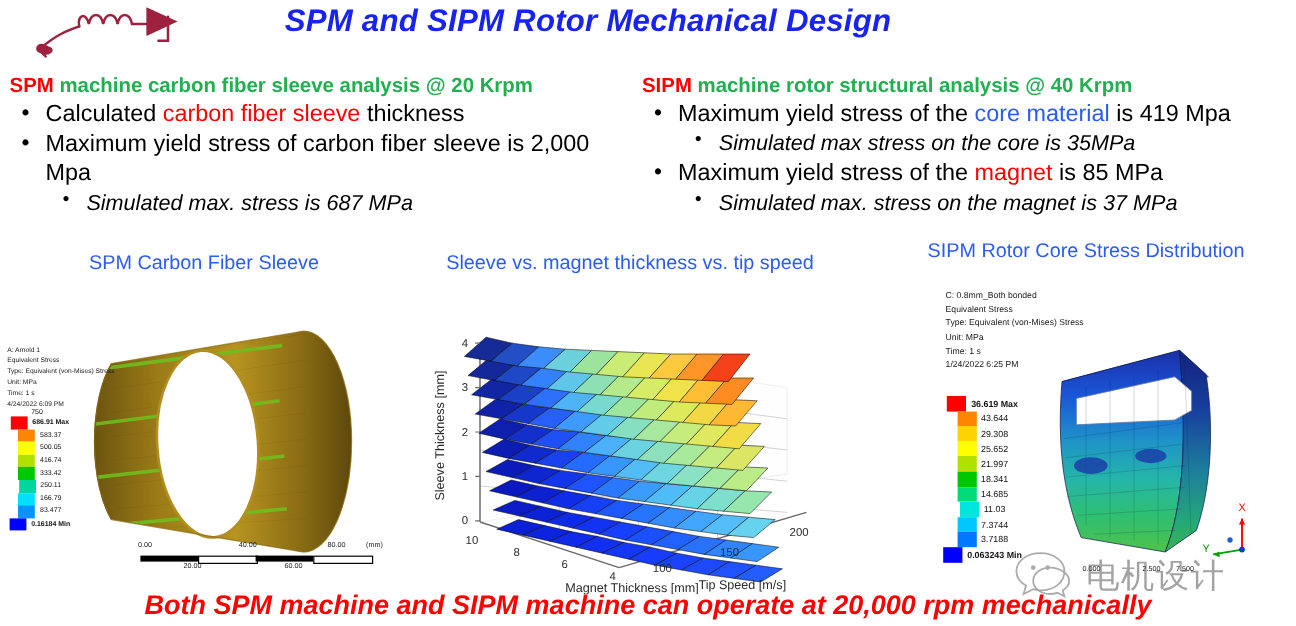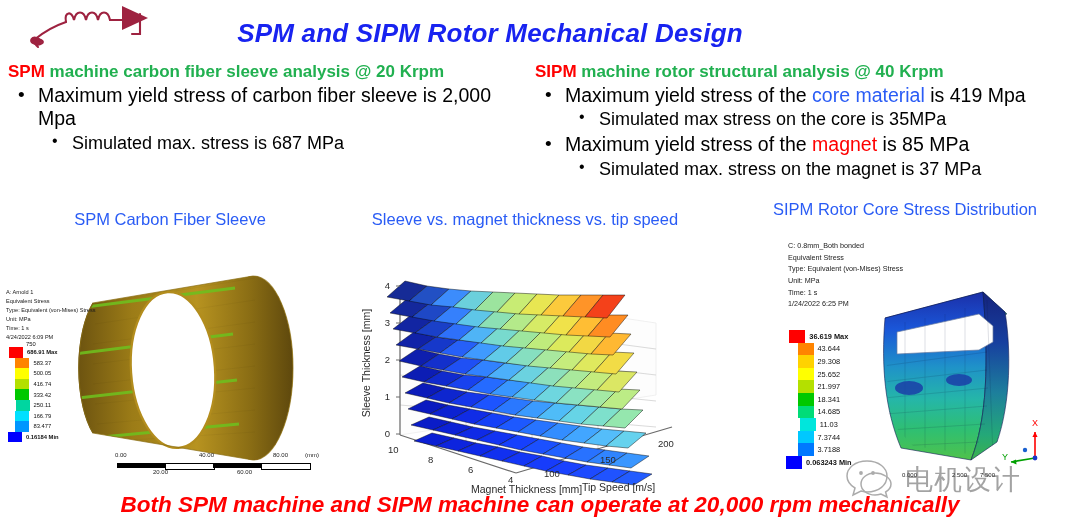--- a/index.html
+++ b/index.html
@@ -9,37 +9,36 @@
     -webkit-font-smoothing:antialiased;
   }
   .abs{position:absolute;}
 
   
   #logo{left:2px;top:0;width:150px;height:52px;}
   #slide-title{
     left:0;top:2px;width:980px;text-align:center;
     font-size:26px;font-weight:bold;font-style:italic;color:#1823f0;
     letter-spacing:.2px;
-    margin-top:16px;
   }
 
   
   .colhead{font-size:17px;font-weight:bold;line-height:1.15;}
   .c-red{color:#ff0000;}
   .c-green{color:#21b050;text-align:right;}
 
   ul.bullets{list-style:none;margin:0;padding:0;}
   ul.bullets>li{
     font-size:19.5px;color:#000;line-height:1.22;
     position:relative;padding-left:30px;margin-top:2px;
   }
   ul.bullets>li::before{
     content:"\2022";position:absolute;left:10px;top:-1px;font-size:19px;
   }
-  ul.sub{list-style:none;margin:0 0 0 0;padding:0;}
+  ul.sub{list-style:none;margin:0 0 0 0;padding:0;font-style:italic;}
   ul.sub>li{
     font-size:18px;color:#000;line-height:1.22;
     position:relative;padding-left:34px;margin-top:2px;
   }
   ul.sub>li::before{
     content:"\2022";position:absolute;left:14px;top:-2px;font-size:16px;
   }
 
   #left-col{left:8px;top:62px;width:525px;}
   #right-col{left:535px;top:62px;width:545px;}
@@ -114,20 +113,23 @@
     <path d="M120 6 L 146 18 L 120 30 Z" fill="#9e2240"></path>
   </svg>
 </div>
 <div class="abs" id="slide-title">SPM and SIPM Rotor Mechanical Design</div>
 
 <div class="abs" id="left-col">
   <div class="colhead">
     <span class="c-red">SPM</span><span class="c-green"> machine carbon fiber sleeve analysis @ 20 Krpm</span>
   </div>
   <ul class="bullets">
+    <li>
+      <span style="color:#000">Calculated </span><span style="color:#ff0000">carbon fiber sleeve</span><span style="color:#000"> thickness</span>
+    </li>
     <li>
       <span style="color:#000">Maximum yield stress of carbon fiber sleeve is 2,000 Mpa</span>
       <ul class="sub">
         <li>Simulated max. stress is 687 MPa</li>
       </ul>
     </li>
   </ul>
 </div>
 
 <div class="abs" id="right-col">

